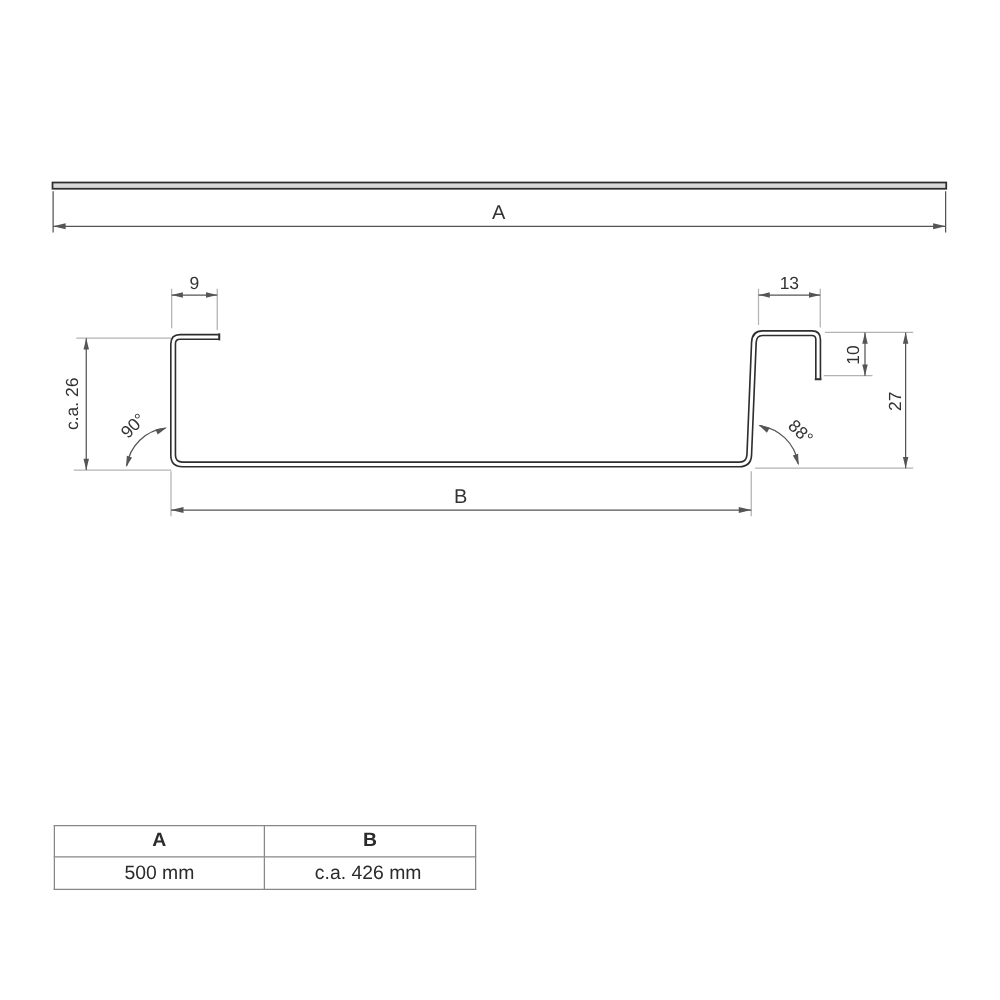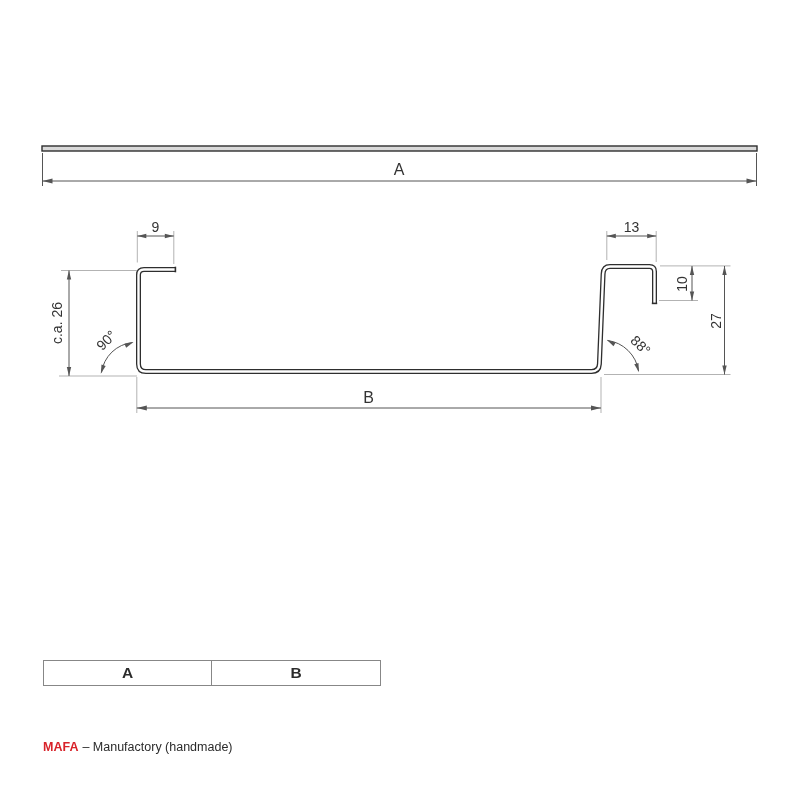--- a/index.html
+++ b/index.html
@@ -142,20 +142,25 @@
   </svg>
 
   <table class="size-table">
     <thead>
       <tr>
         <th style="width:167px">A</th>
         <th style="width:168px">B</th>
       </tr>
     </thead>
     <tbody>
+      <tr>
+        <td>
+          <span>500 mm</span>
+        </td>
+        <td>
+          <span>c.a. 426 mm</span><sup class="cell-sup"></sup>
+        </td>
+      </tr>
     </tbody>
   </table>
 
-  <div class="footnote">
-    <span class="fn-term">MAFA</span><span class="fn-rest">– Manufactory (handmade)</span>
-  </div>
 
 </div>
 
 </body></html>

